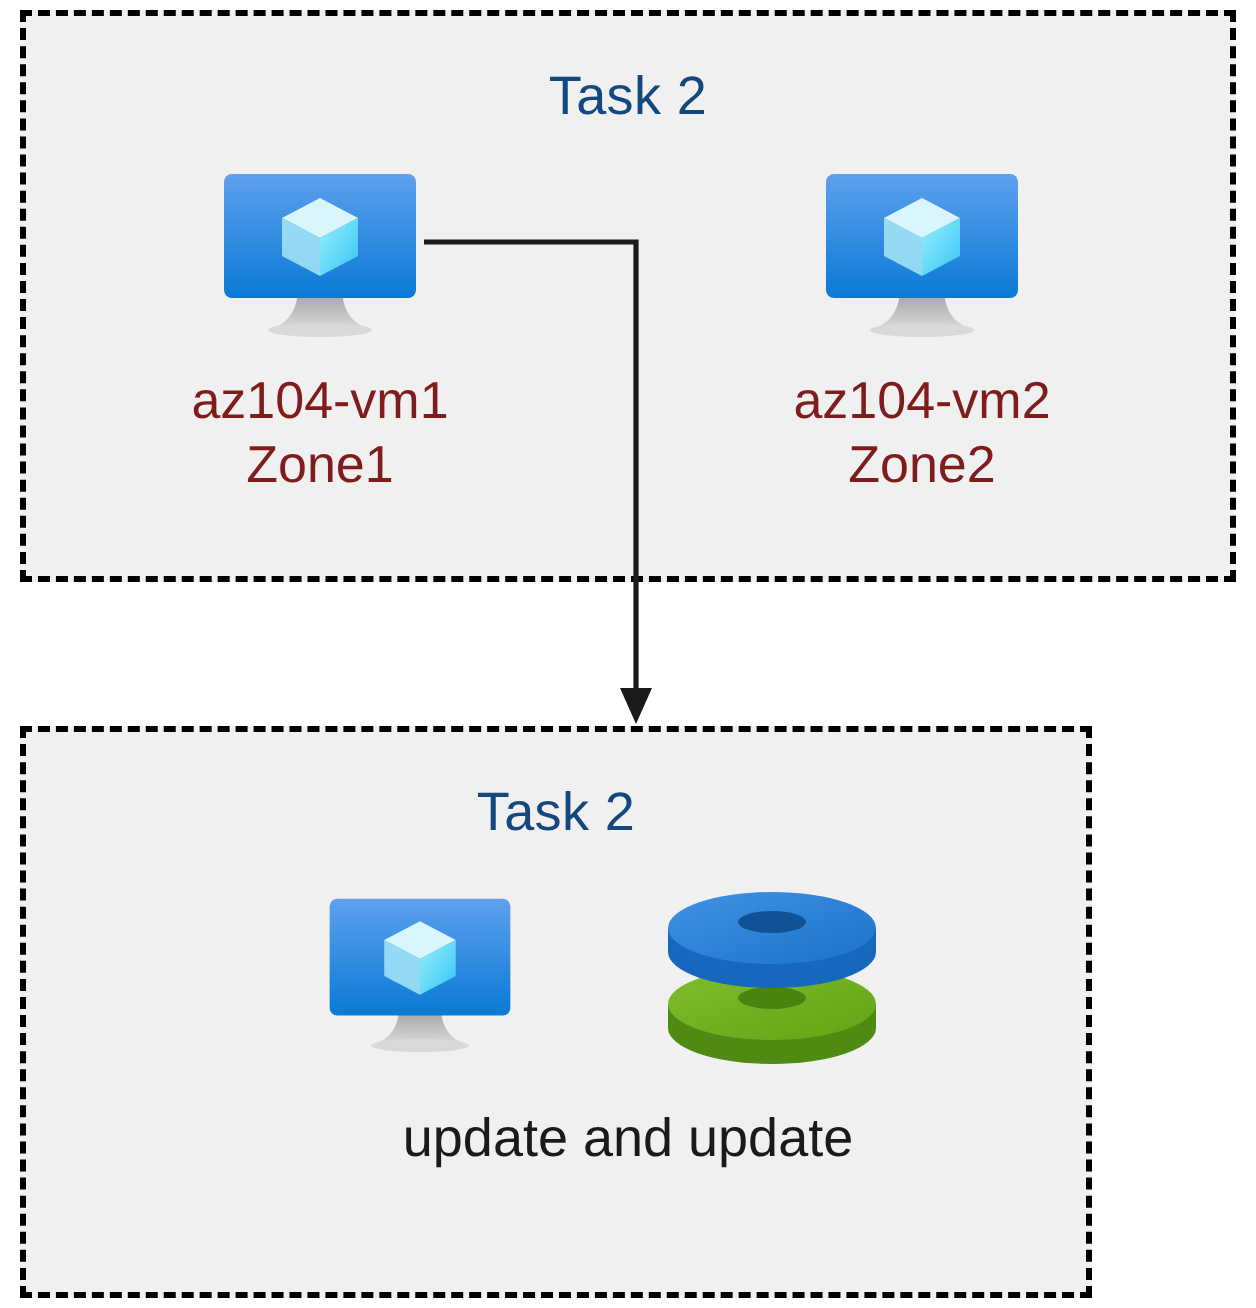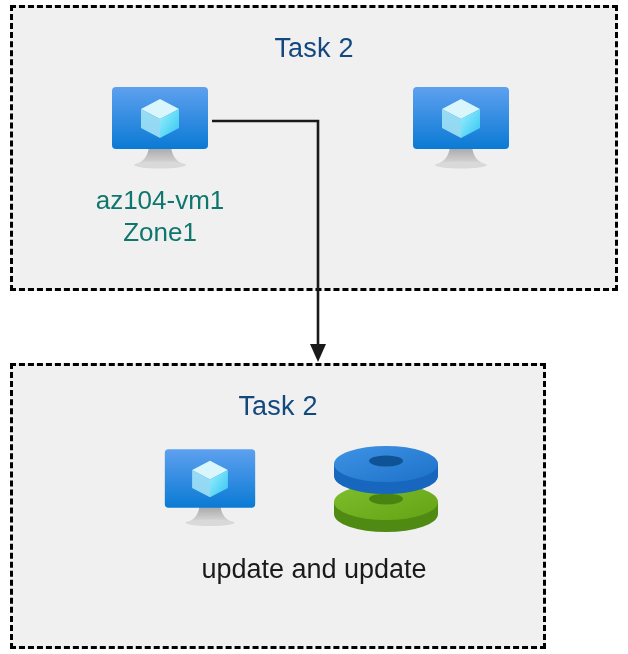--- a/index.html
+++ b/index.html
@@ -62,21 +62,21 @@
     position: absolute;
     width: 200px;
     text-align: center;
   }
   #vm-node-1 { left: 60px; top: 81px; }
   #vm-node-2 { left: 361px; top: 81px; }
   #vm-node-3 { left: 110px; top: 443px; }
 
   .vm-label {
     margin-top: 12px;
-    color: #0f766e;
+    color: #7f1d1d;
     font-size: 26px;
     line-height: 1.22;
     white-space: pre-line;
   }
 
   
   .monitor-icon {
     display: block;
     margin: 0 auto;
   }
@@ -166,20 +166,22 @@
       </defs>
       <path d="M40 62 h22 c0 10 3 17 12 21 H28 c9 -4 12 -11 12 -21 z" fill="url(#stand2)"></path>
       <ellipse cx="51" cy="84" rx="26" ry="3.5" fill="#d9d9d9"></ellipse>
       <rect x="3" y="6" width="96" height="62" rx="4" fill="url(#scr2)"></rect>
       <g>
         <path d="M51 18 L70 28 L51 38 L32 28 Z" fill="#d9f6fd"></path>
         <path d="M32 28 L51 38 L51 57 L32 47 Z" fill="#a7e8f7" opacity="0.85"></path>
         <path d="M70 28 L51 38 L51 57 L70 47 Z" fill="url(#cubeR2)"></path>
       </g>
     </svg>
+    <div class="vm-label">az104-vm2
+Zone2</div>
   </div>
 
   <div class="task-box" id="task-box-2">
     <div class="task-title" id="task-2-title">Task 2</div>
   </div>
 
   <div class="vm-node" id="vm-node-3">
     <svg class="monitor-icon" width="96" height="88" viewBox="0 0 102 92">
       <defs>
         <linearGradient id="scr3" x1="0" y1="0" x2="0" y2="1">

